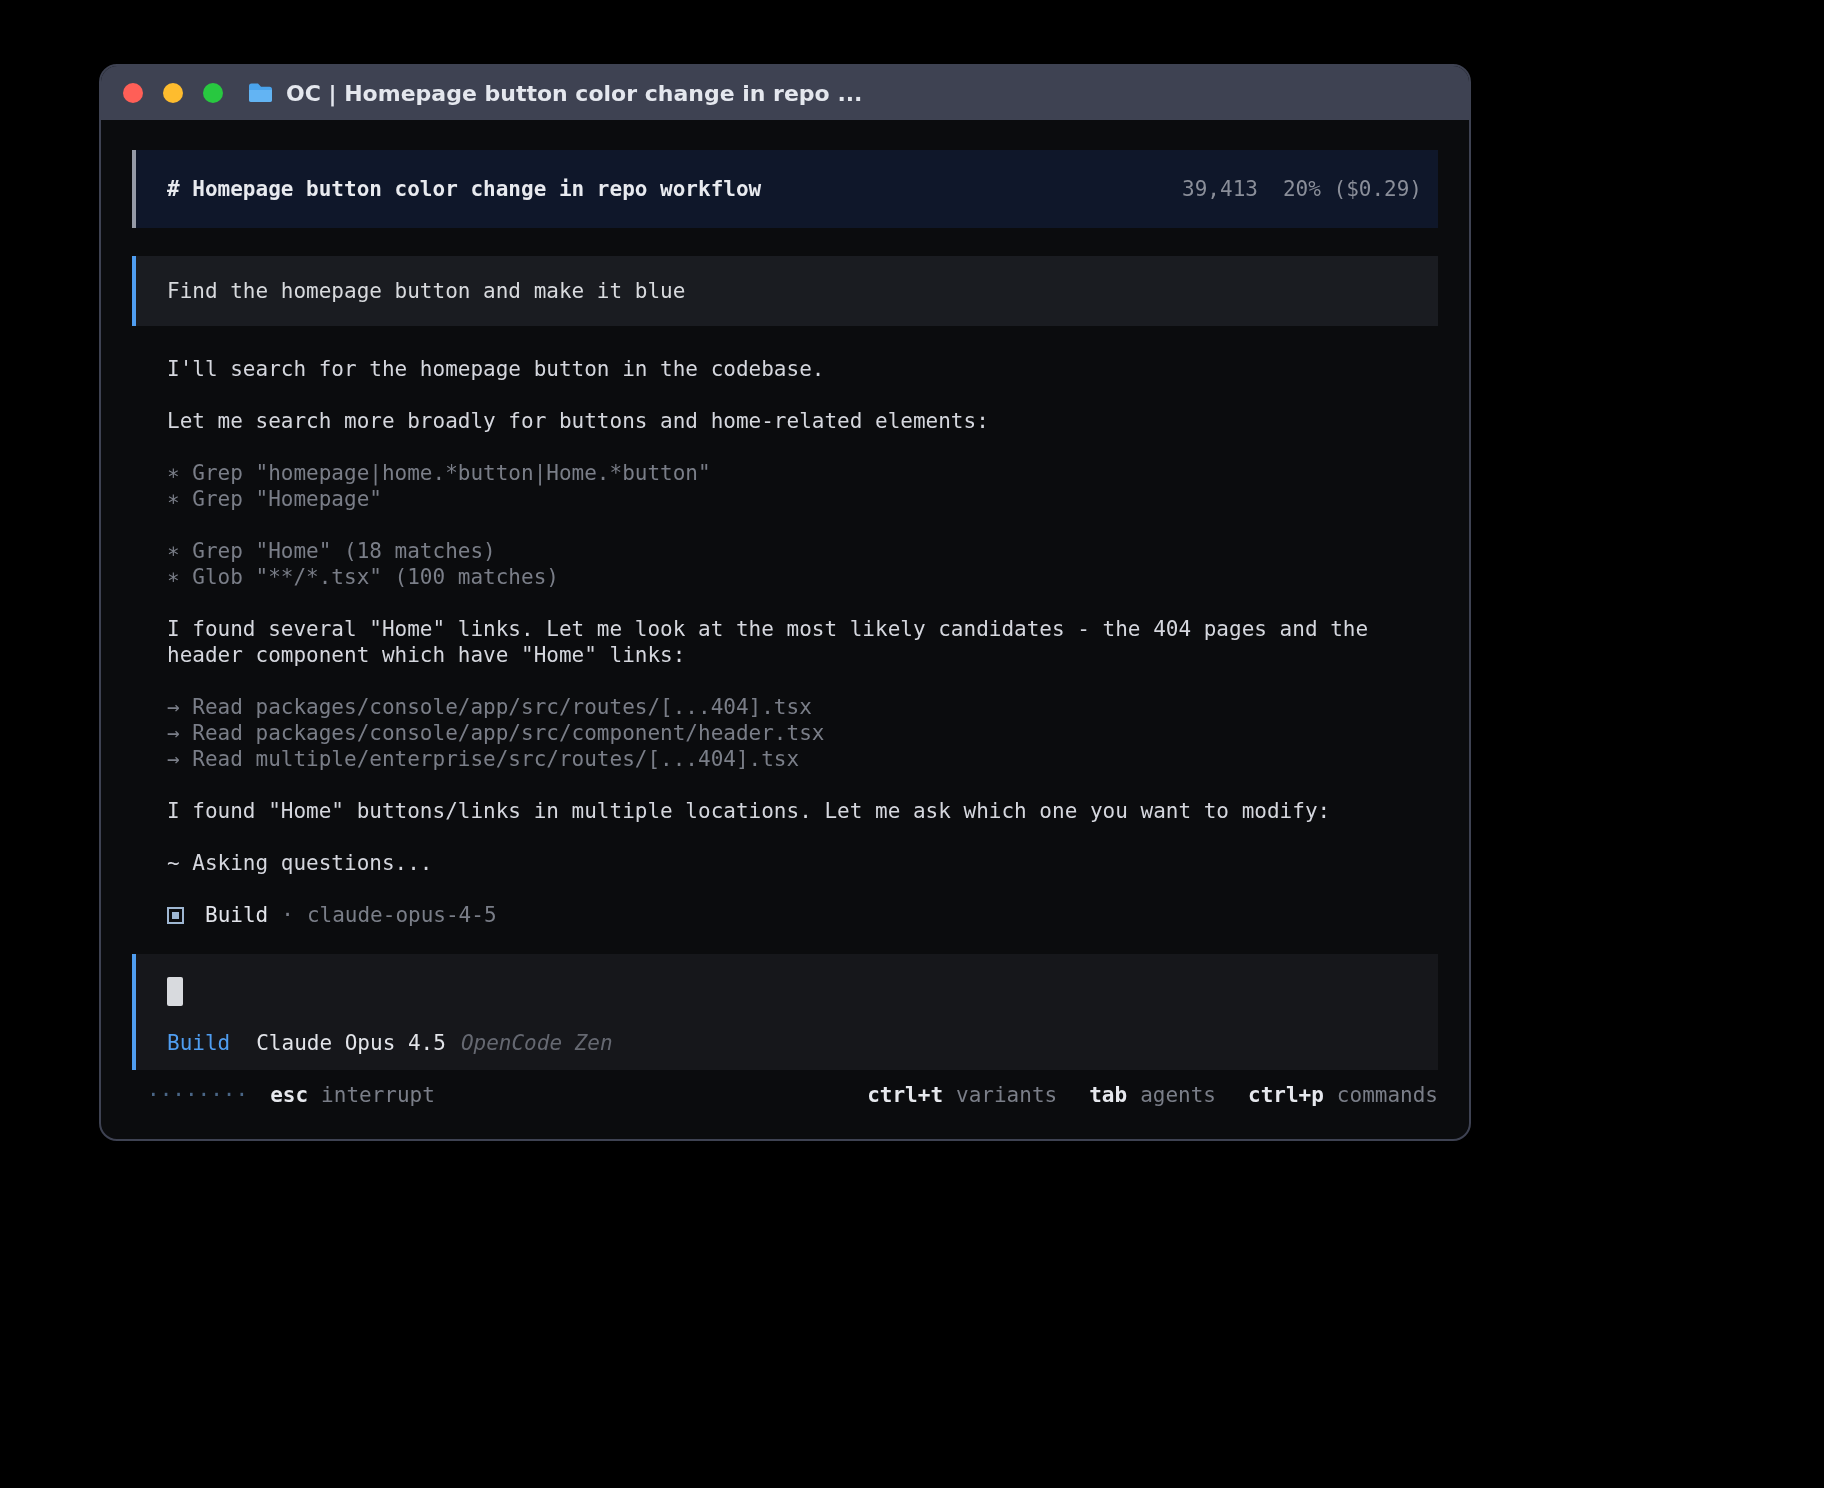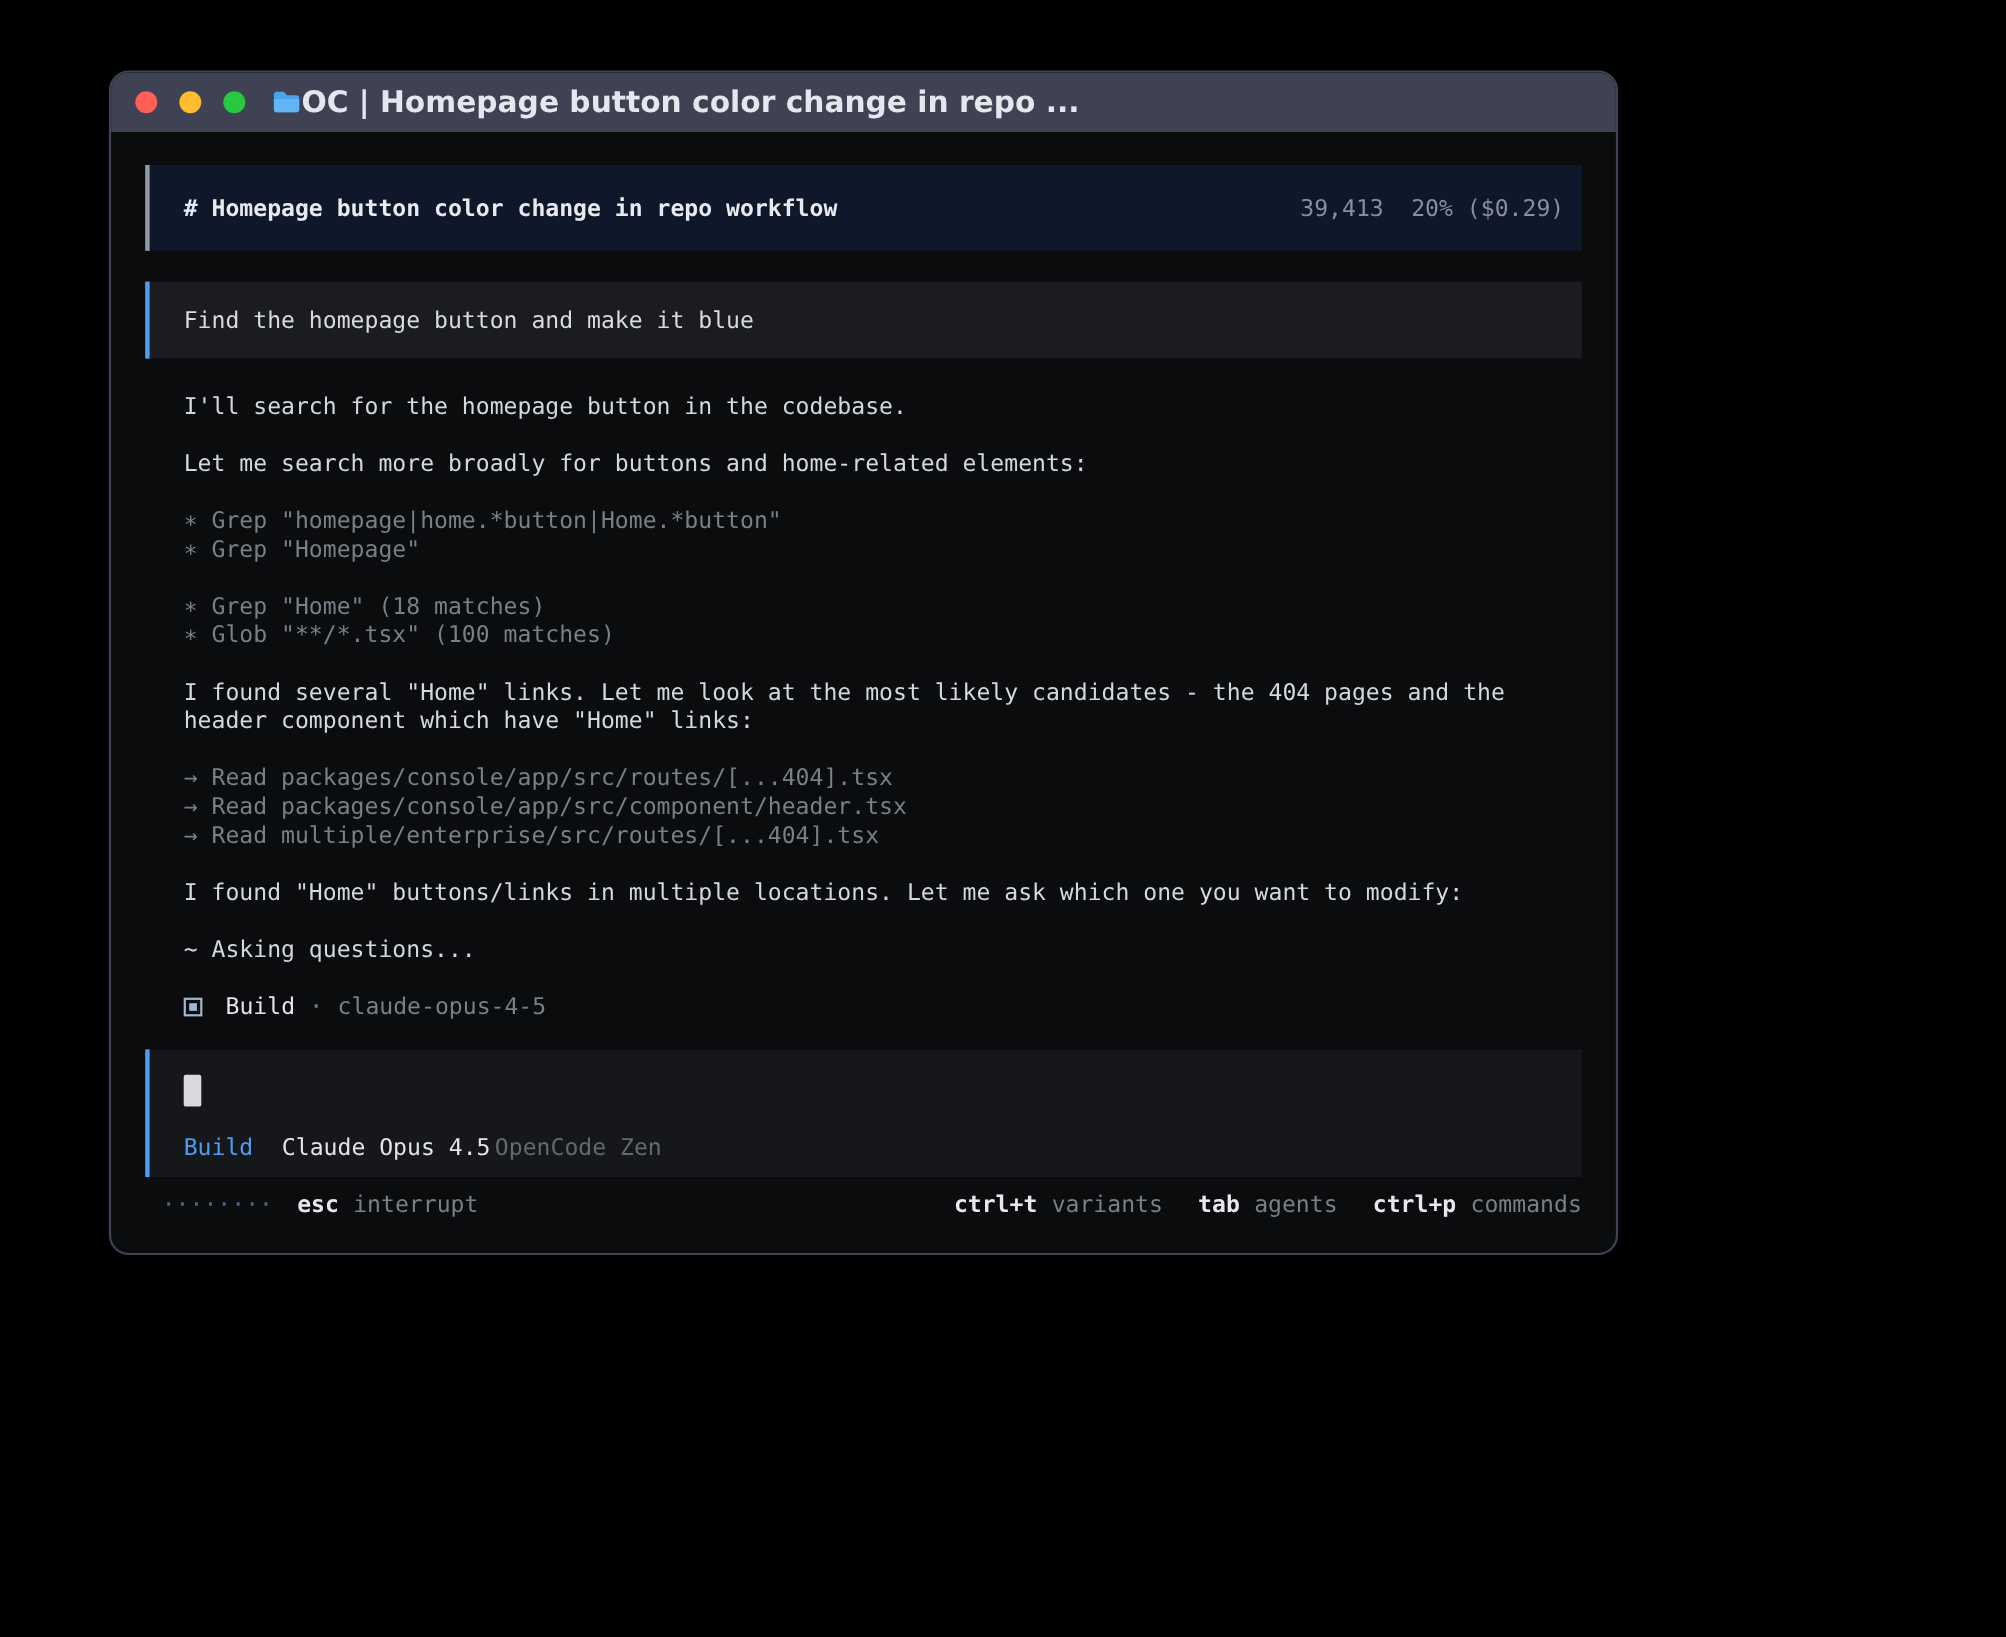--- a/index.html
+++ b/index.html
@@ -19,23 +19,23 @@
   .titlebar {
     flex:0 0 54px; background:var(--chrome,#3e4252);
     display:flex; align-items:center; padding:0 22px;
   }
   .lights { display:flex; gap:20px; align-items:center; }
   .light { width:20px; height:20px; border-radius:50%; display:inline-block; }
   .light.red    { background:var(--light_red,#ff5f57); }
   .light.yellow { background:var(--light_yellow,#febc2e); }
   .light.green  { background:var(--light_green,#28c840); }
   .titlebar-title {
-    margin-left:24px; display:flex; align-items:center; gap:0;
+    margin-left:24px; display:flex; align-items:center; gap:12px;
     font-family:"DejaVu Sans","Liberation Sans",sans-serif;
-    font-weight:bold; font-size:27px; color:#e4e7ee;
+    font-weight:bold; font-size:22px; color:#e4e7ee;
     white-space:nowrap;
   }
   
   .content {
     flex:1; padding:30px 31px 0 31px;
     display:flex; flex-direction:column;
     font-size:21px; line-height:26px;
   }
   .panel { border-left:4px solid transparent; }
   .panel-header {
@@ -68,21 +68,21 @@
     height:116px; background:#16171b; border-left-color:var(--accent_blue,#4f9df0);
     padding:23px 31px 0 31px;
   }
   .cursor-block {
     display:block; width:16px; height:29px; border-radius:2px;
     background:#d8dade;
   }
   .input-meta { margin-top:24px; display:flex; align-items:center; white-space:nowrap; }
   .input-mode { color:var(--accent_blue,#4f9df0); }
   .input-model { color:#e2e4e9; margin-left:26px; }
-  .input-provider { color:#656871; margin-left:4px; }
+  .input-provider { color:#656871; margin-left:15px;font-style:italic; }
   
   .statusbar {
     margin-top:12px; display:flex; align-items:center;
     padding:0 0 0 15px; white-space:nowrap;
   }
   .spinner-dots { color:var(--dots,#4a6686); letter-spacing:0; margin-right:22px; }
   .key { font-weight:bold; color:#e6e8ed; }
   .key-label { color:var(--tool_text,#7a7e88); margin-left:13px; }
   .statusbar .spacer { flex:1; }
   .shortcut { display:flex; align-items:center; }

